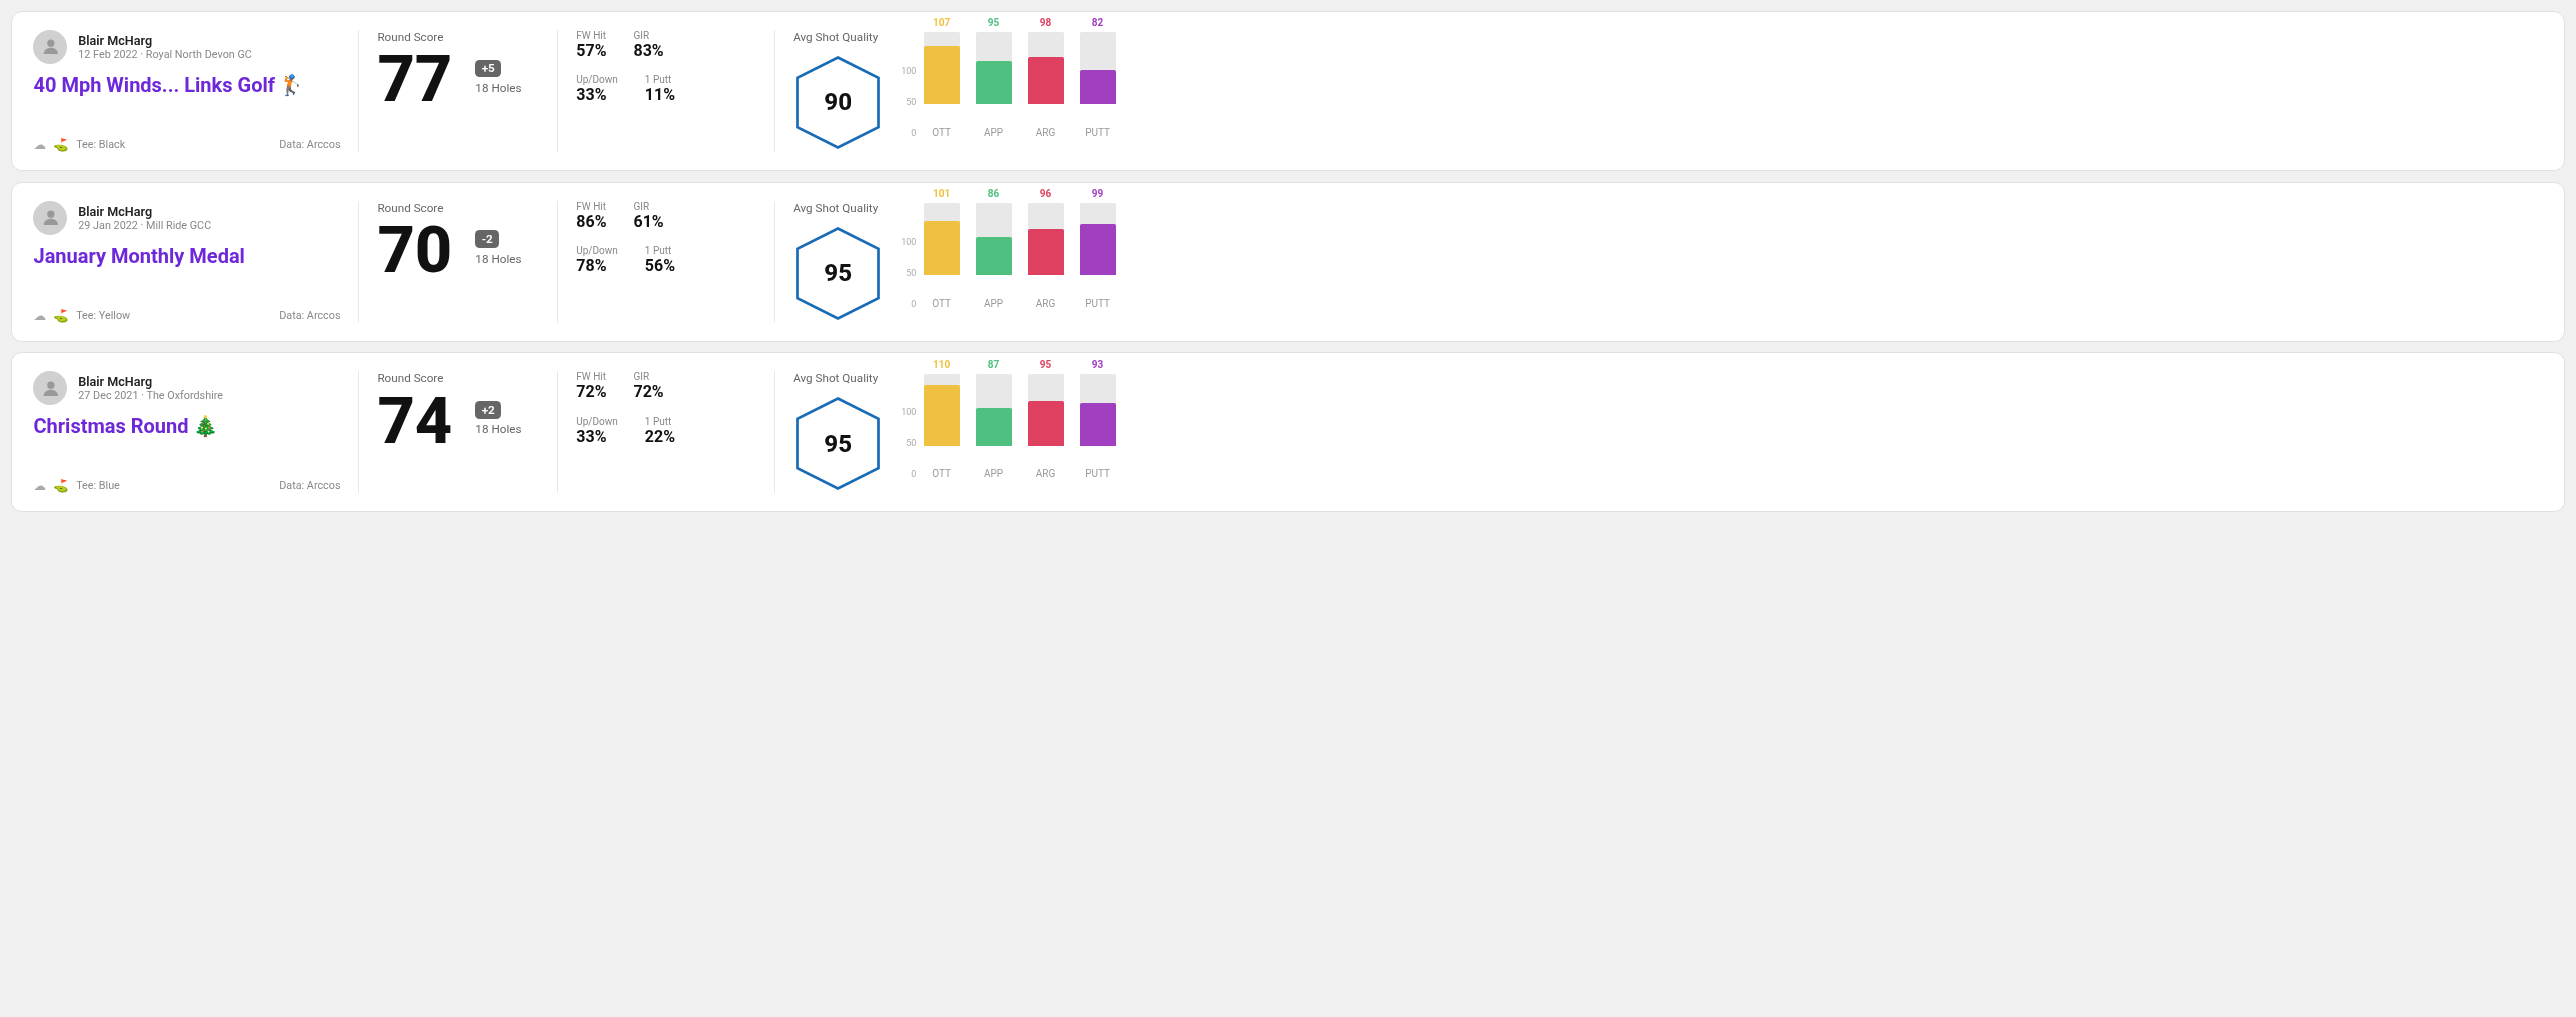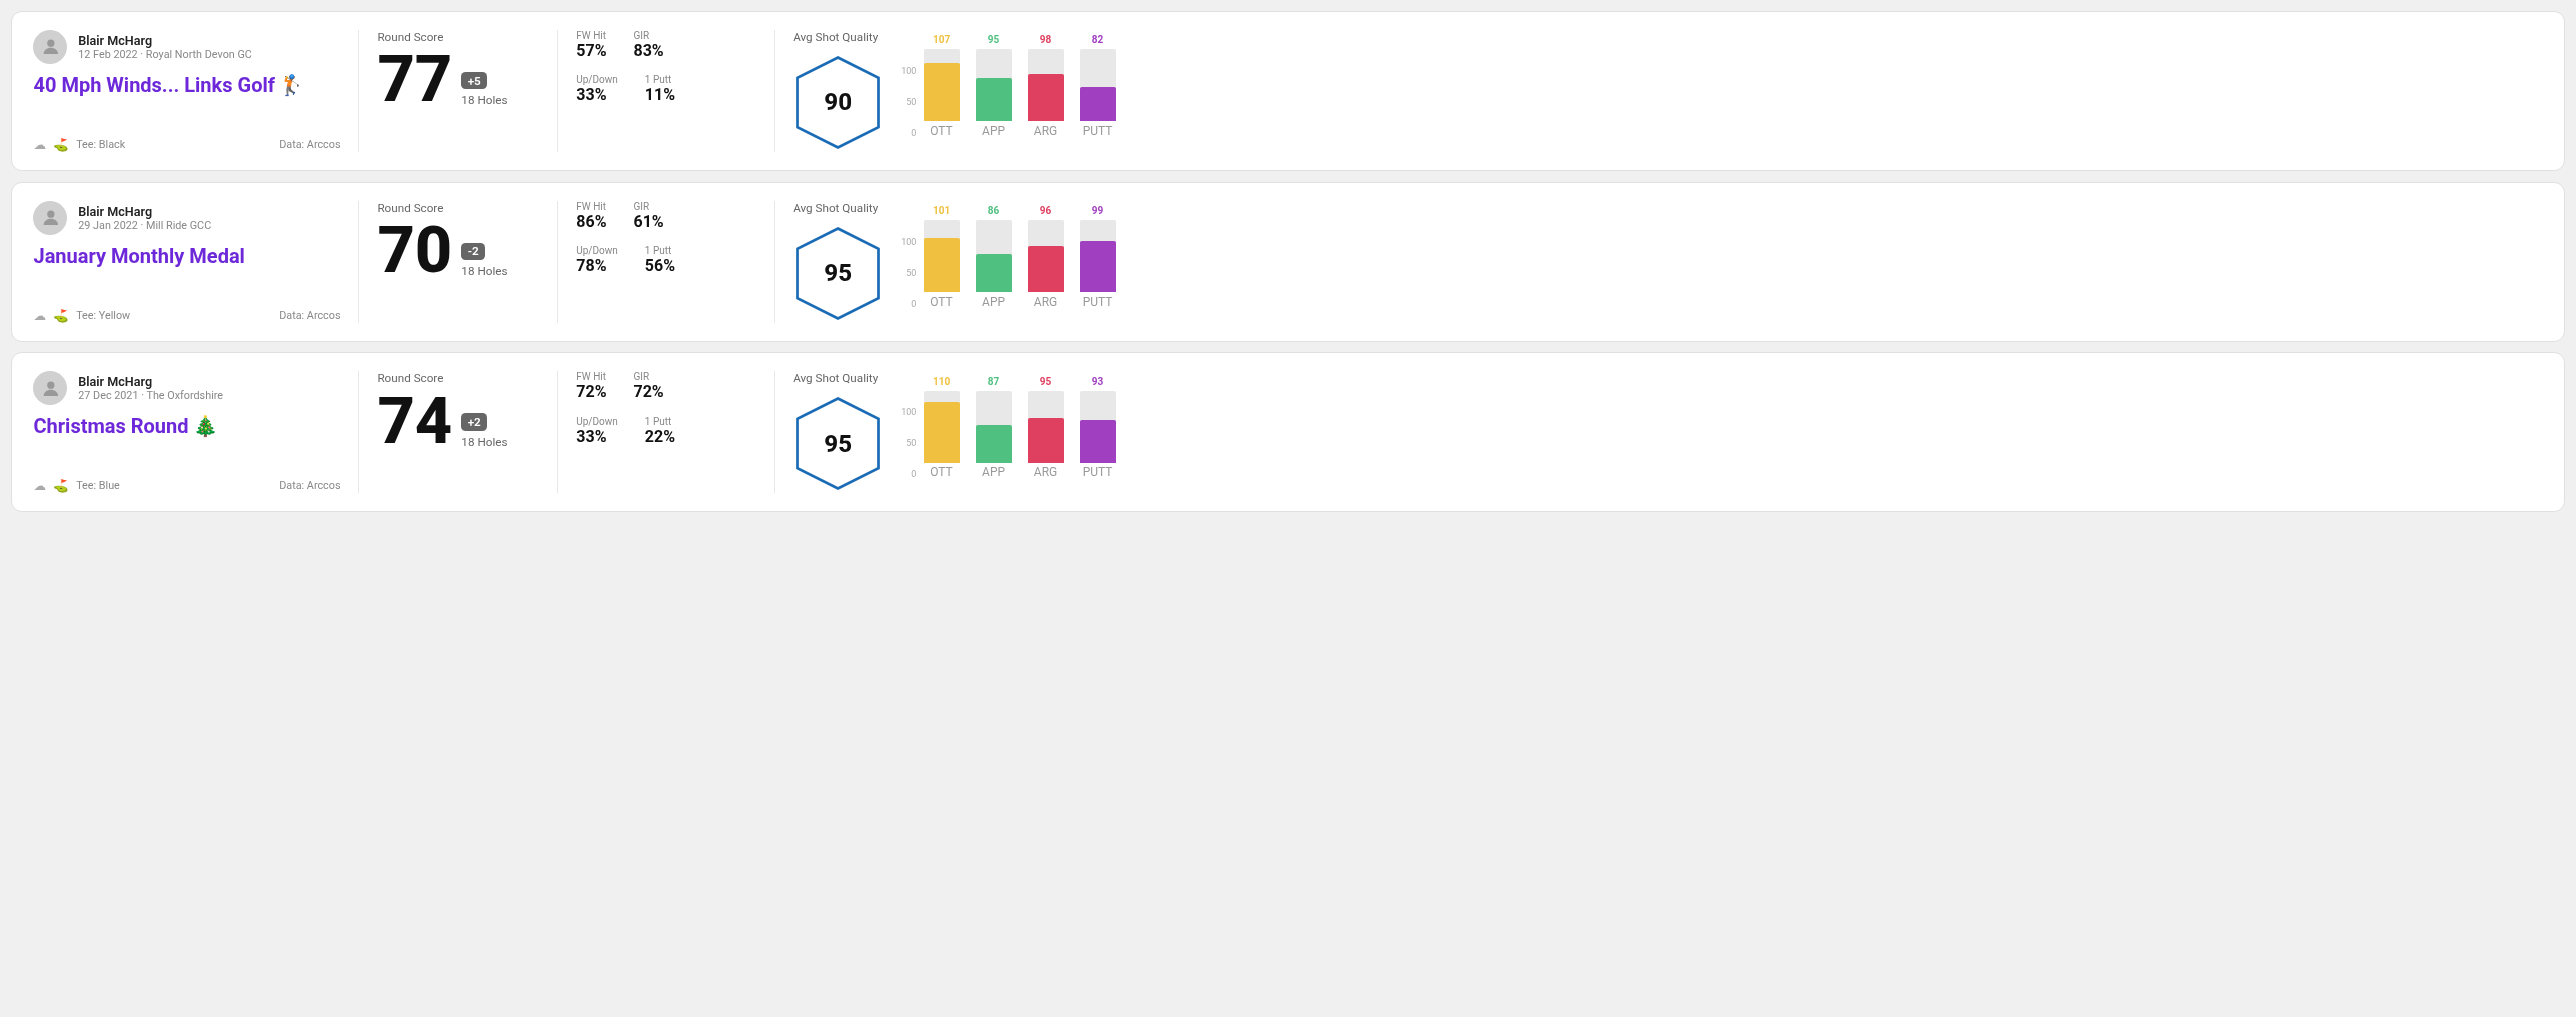--- a/index.html
+++ b/index.html
@@ -102,22 +102,22 @@
     }
 
     .score-label {
       font-size: 11.7px;
       color: #666;
       margin-bottom: 3.6px;
     }
 
     .score-row {
       display: flex;
-      align-items: flex-end;
-      gap: 9px;
+      align-items: center;
+      gap: 23px;
     }
 
     .score-number {
       font-size: 65px;
       font-weight: 800;
       color: #111;
       line-height: 1;
     }
 
     .score-badge-col {
@@ -258,23 +258,23 @@
     }
 
     .bar-fill {
       width: 100%;
       border-radius: 1.8px 1.8px 0 0;
       position: absolute;
       bottom: 0;
     }
 
     .bar-label {
-      font-size: 12px;
+      font-size: 10px;
       color: #999;
-      margin-top: 1px;
+      margin-top: 21px;
     }
 
     .chart-with-axis {
       display: flex;
       align-items: flex-end;
       gap: 3.6px;
     }
 
     .color-ott { color: #f0c040; }
     .color-app { color: #50c080; }

